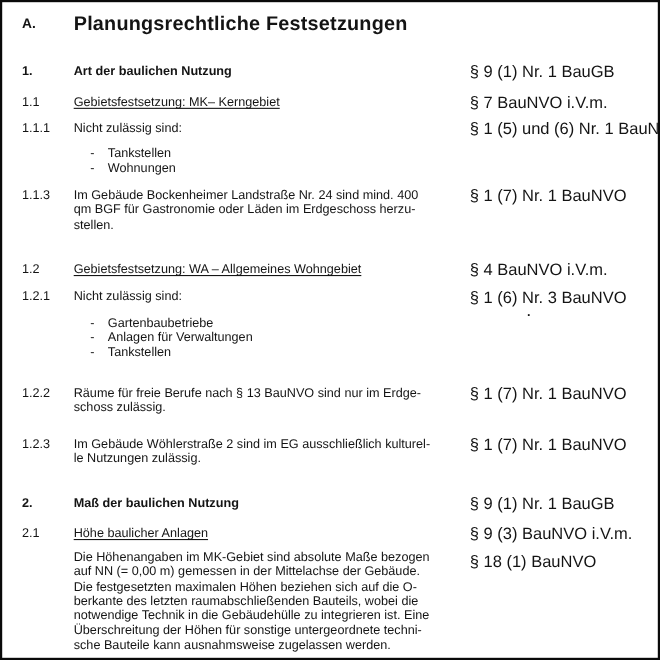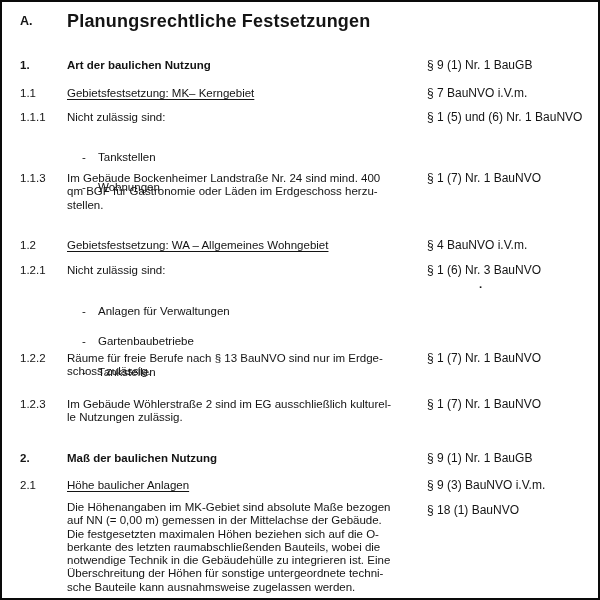--- a/index.html
+++ b/index.html
@@ -22,30 +22,30 @@
   .num {
     position: absolute; left: 18px; top: 0;
     font-size: 11.5px; line-height: 13.3px; white-space: nowrap;
   }
   .txt {
     position: absolute; left: 65px; top: 0; width: 352px;
     font-size: 11.5px; line-height: 13.3px; white-space: pre-line;
   }
   .ref {
     position: absolute; left: 425px; top: 0; width: 168px;
-    font-size: 12px; line-height: 13.3px; white-space: nowrap;
+    font-size: 15px; line-height: 13.3px; white-space: nowrap;
   }
   .bold { font-weight: bold; }
   .underlined { text-decoration: underline; text-underline-offset: 2px; }
   .heading-letter { font-size: 12.5px; }
   .page-title { font-size: 18px; letter-spacing: 0.2px; }
   .bullet-group { position: absolute; left: 80px; top: 0; width: 330px; }
   .bullet {
     position: relative; padding-left: 16px;
-    font-size: 11.5px; line-height: 13.3px; margin-top: 17px;
+    font-size: 11.5px; line-height: 13.3px;
   }
   .bullet::before { content: "-"; position: absolute; left: 0; top: 0; }
   .stray-mark {
     position: absolute; left: 477px; top: 276px;
     font-size: 11.5px; font-weight: bold;
   }
 </style>
 </head>
 <body>
 
@@ -98,22 +98,22 @@
   <div class="row" style="top:262px">
     <span class="num">1.2.1</span>
     <span class="txt">Nicht zulässig sind:</span>
     <span class="ref">§ 1 (6) Nr. 3 BauNVO</span>
   </div>
 
   <span class="stray-mark">.</span>
 
   <div class="row" style="top:286px">
     <div class="bullet-group">
+      <div class="bullet">Gartenbaubetriebe</div>
       <div class="bullet">Anlagen für Verwaltungen</div>
-      <div class="bullet">Gartenbaubetriebe</div>
       <div class="bullet">Tankstellen</div>
     </div>
   </div>
 
   <div class="row" style="top:350px">
     <span class="num">1.2.2</span>
     <span class="txt">Räume für freie Berufe nach § 13 BauNVO sind nur im Erdge-
 schoss zulässig.</span>
     <span class="ref">§ 1 (7) Nr. 1 BauNVO</span>
   </div>

